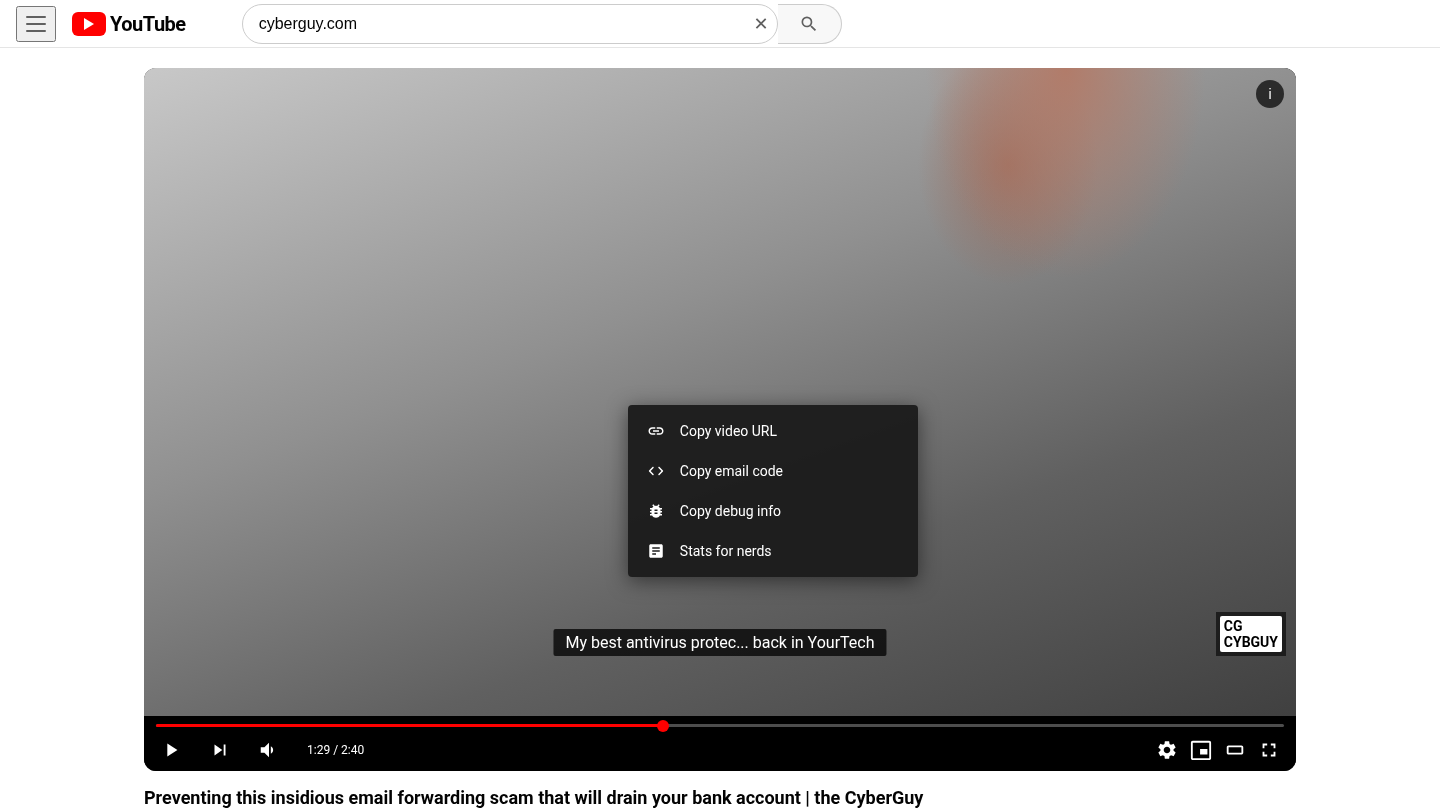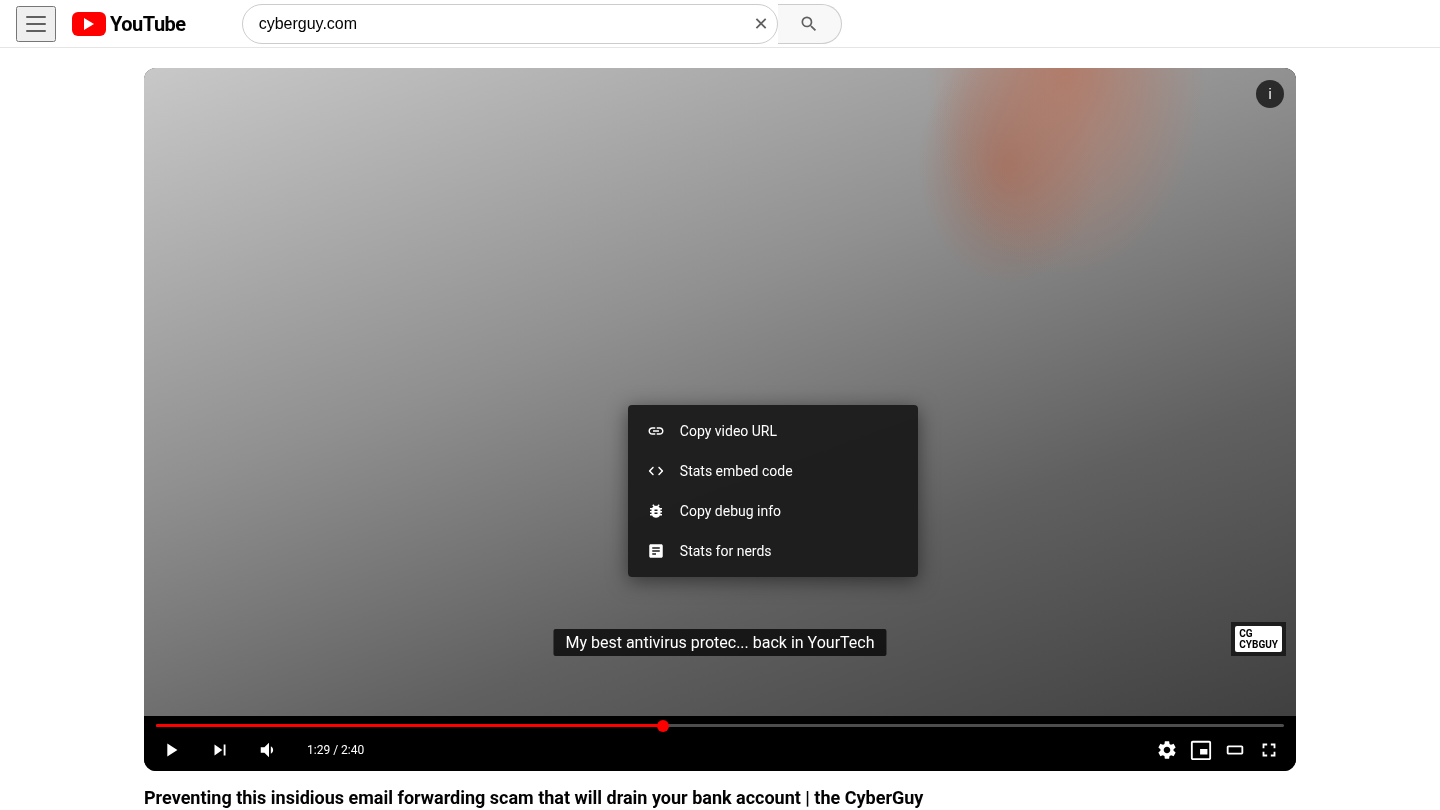--- a/index.html
+++ b/index.html
@@ -188,21 +188,21 @@
       position: absolute;
       bottom: 60px;
       right: 10px;
       background: rgba(0,0,0,0.6);
       padding: 4px;
       z-index: 5;
     }
     .watermark-inner {
       background: #fff;
       color: #000;
-      font-size: 10px;
+      font-size: 14px;
       font-weight: bold;
       padding: 2px 4px;
       border-radius: 2px;
     }
 
     
     .video-controls {
       background: rgba(0,0,0,0.85);
       padding: 8px 12px 6px;
       border-radius: 0 0 12px 12px;
@@ -376,21 +376,21 @@
           <span>Copy video URL</span>
         </div>
 
 
         <div class="menu-item">
           <span class="menu-icon">
             <svg viewBox="0 0 24 24">
                 <path d="M8.7 15.9L4.8 12l3.9-3.9c.39-.39.39-1.01 0-1.4-.39-.39-1.01-.39-1.4 0l-4.59 4.59c-.39.39-.39 1.02 0 1.41l4.59 4.6c.39.39 1.01.39 1.4 0 .39-.39.39-1.01 0-1.41zm6.6 0l3.9-3.9-3.9-3.9c-.39-.39-.39-1.01 0-1.4.39-.39 1.01-.39 1.4 0l4.59 4.59c.39.39.39 1.02 0 1.41l-4.59 4.6c-.39.39-1.01.39-1.4 0-.39-.39-.39-1.01 0-1.41z"></path>
               </svg>
           </span>
-          <span>Stats embed code</span>
+          <span>Copy email code</span>
         </div>
 
         <div class="menu-item">
           <span class="menu-icon">
             <svg viewBox="0 0 24 24">
                 <path d="M20 8h-2.81c-.45-.78-1.07-1.45-1.82-1.96L17 4.41 15.59 3l-2.17 2.17C13 5.06 12.51 5 12 5s-1 .06-1.41.17L8.41 3 7 4.41l1.62 1.63C7.88 6.55 7.26 7.22 6.81 8H4v2h2.09c-.05.33-.09.66-.09 1v1H4v2h2v1c0 .34.04.67.09 1H4v2h2.81c1.04 1.79 2.97 3 5.19 3s4.15-1.21 5.19-3H20v-2h-2.09c.05-.33.09-.66.09-1v-1h2v-2h-2v-1c0-.34-.04-.67-.09-1H20V8zm-6 8h-4v-2h4v2zm0-4h-4v-2h4v2z"></path>
               </svg>
           </span>
           <span>Copy debug info</span>
         </div>

